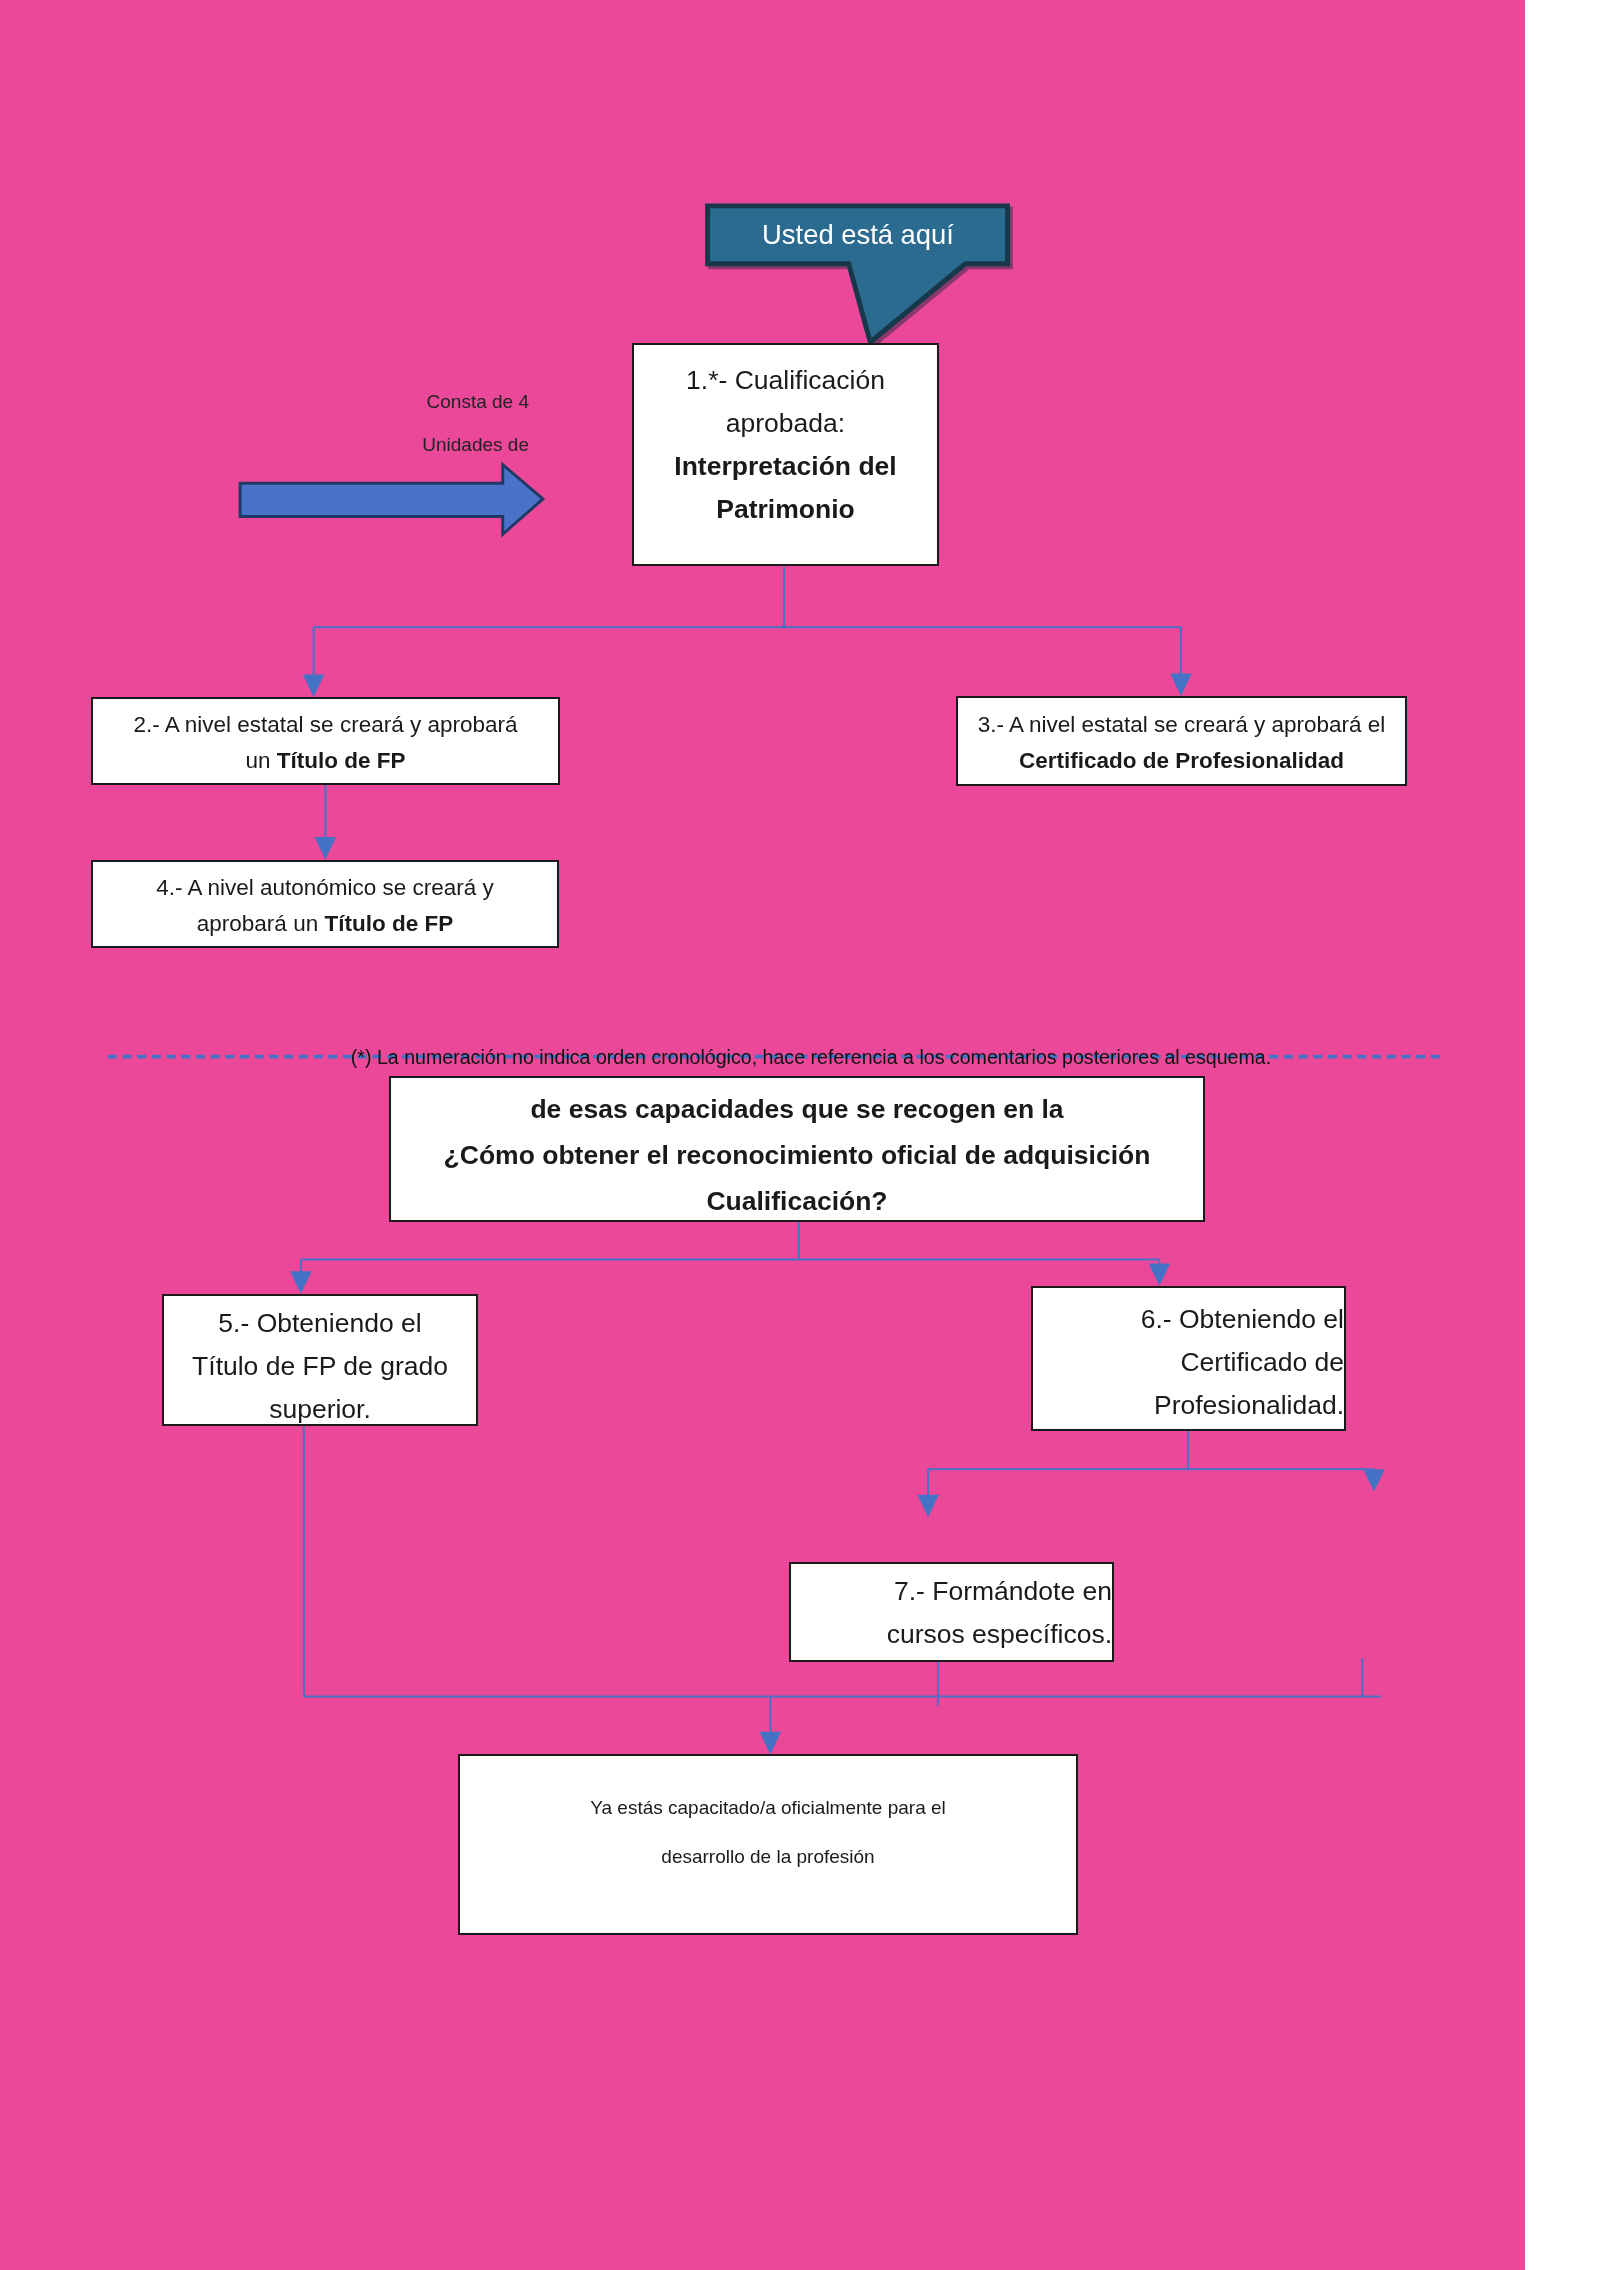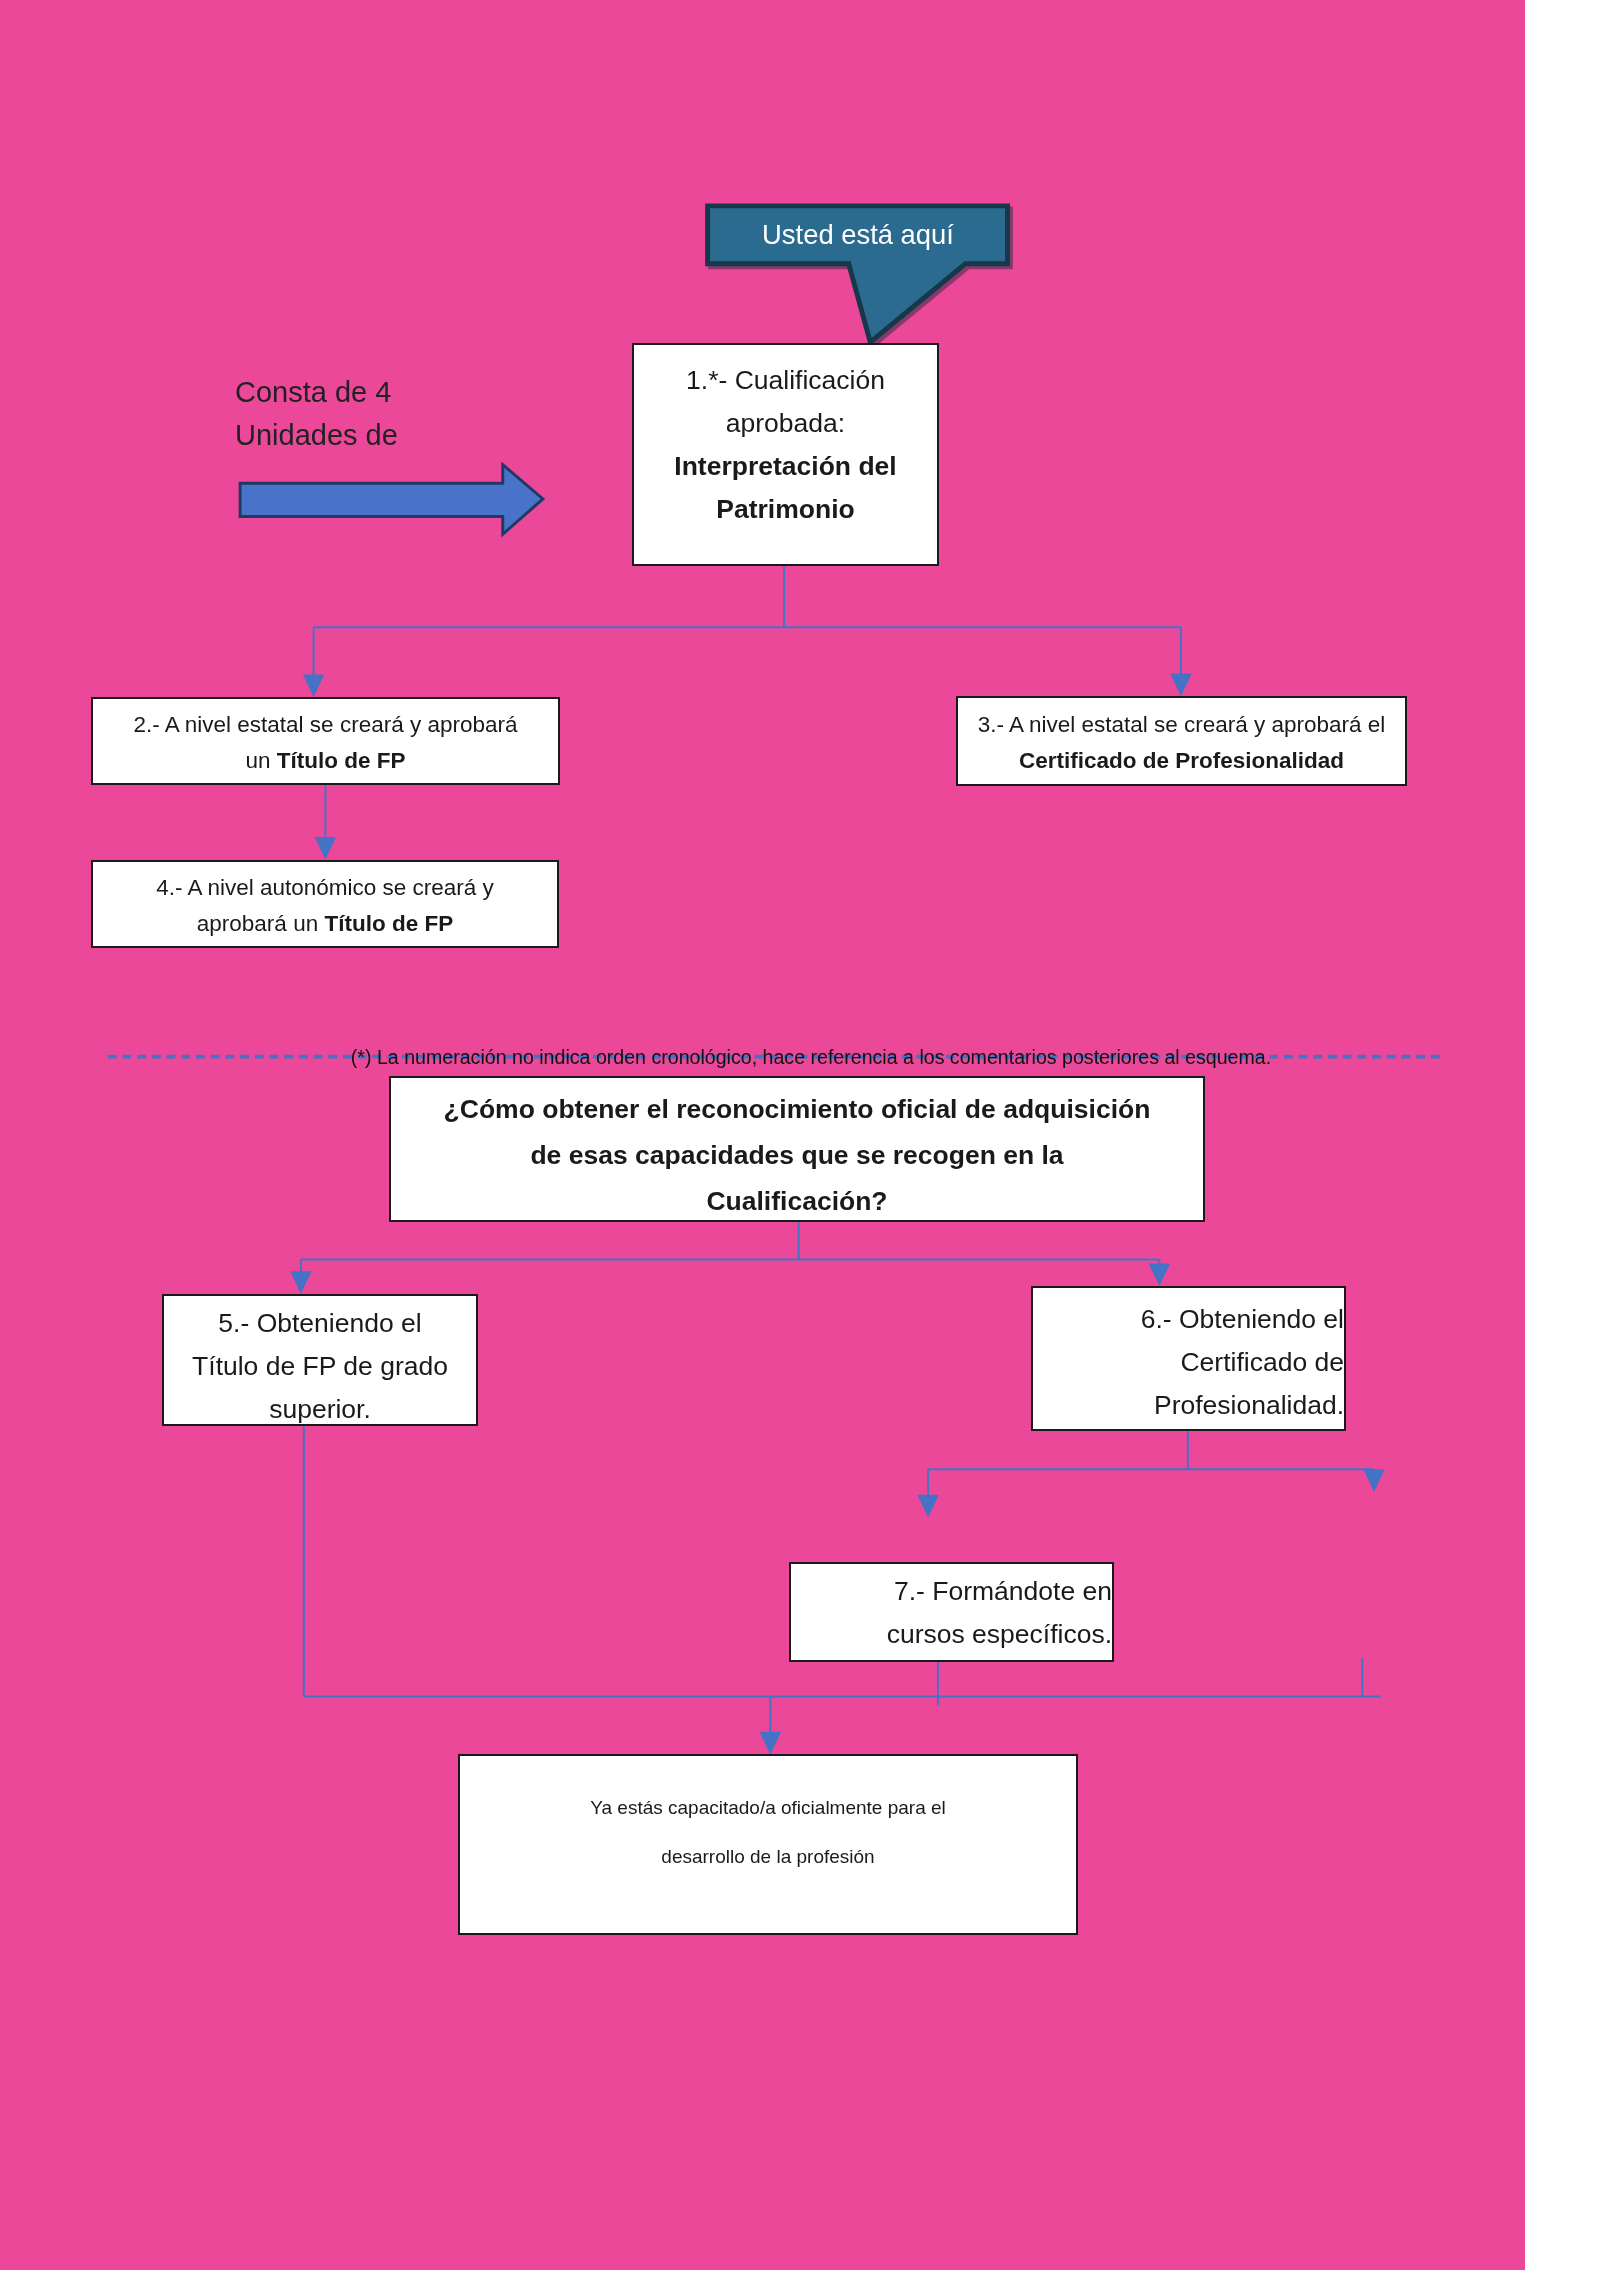--- a/index.html
+++ b/index.html
@@ -13,22 +13,22 @@
     box-sizing:border-box;z-index:1;
   }
   .center{text-align:center;}
   .leftal{text-align:right;}
   .b{font-weight:bold;}
   .bubble-label{
     position:absolute;left:708px;top:206px;width:300px;height:58px;
     line-height:58px;text-align:center;color:#ffffff;font-size:27.4px;z-index:2;
   }
   .side-note{
-    position:absolute;left:235px;top:371px;width:294px;text-align:left;
-    font-size:29px;line-height:43px;z-index:1;color:#222;
+    position:absolute;left:235px;top:380px;width:294px;text-align:right;
+    font-size:19px;line-height:43px;z-index:1;color:#222;
   }
   .n1{left:632px;top:343px;width:307px;height:223px;font-size:26.5px;line-height:43px;padding-top:13.7px;}
   .n2{left:91px;top:697px;width:469px;height:88px;font-size:22.5px;line-height:36px;padding-top:7.8px;}
   .n3{left:956px;top:696px;width:451px;height:90px;font-size:22.5px;line-height:36px;padding-top:8.8px;}
   .n4{left:91px;top:860px;width:468px;height:88px;font-size:22.5px;line-height:36px;padding-top:7.8px;}
   .footnote{
     position:absolute;left:157px;top:998px;width:1308px;text-align:center;
     font-size:19.6px;z-index:1;color:#111;margin-top:48px;
   }
   .question{left:389px;top:1076px;width:816px;height:146px;font-size:26.5px;line-height:46px;padding-top:7.8px;font-weight:bold;}
@@ -99,22 +99,22 @@
   <div class="box n4 center">
     <div>4.- A nivel autonómico se creará y</div>
     <div>
       <span>aprobará un </span><span class="b">Título de FP</span>
     </div>
   </div>
 
   <div class="footnote">(*) La numeración no indica orden cronológico, hace referencia a los comentarios posteriores al esquema.</div>
 
   <div class="box question center">
+    <div>de esas capacidades que se recogen en la</div>
     <div>¿Cómo obtener el reconocimiento oficial de adquisición</div>
-    <div>de esas capacidades que se recogen en la</div>
     <div>Cualificación?</div>
   </div>
 
   <div class="box n5 center">
     <div>5.- Obteniendo el</div>
     <div>Título de FP de grado</div>
     <div>superior.</div>
   </div>
 
   <div class="box n6 leftal">

